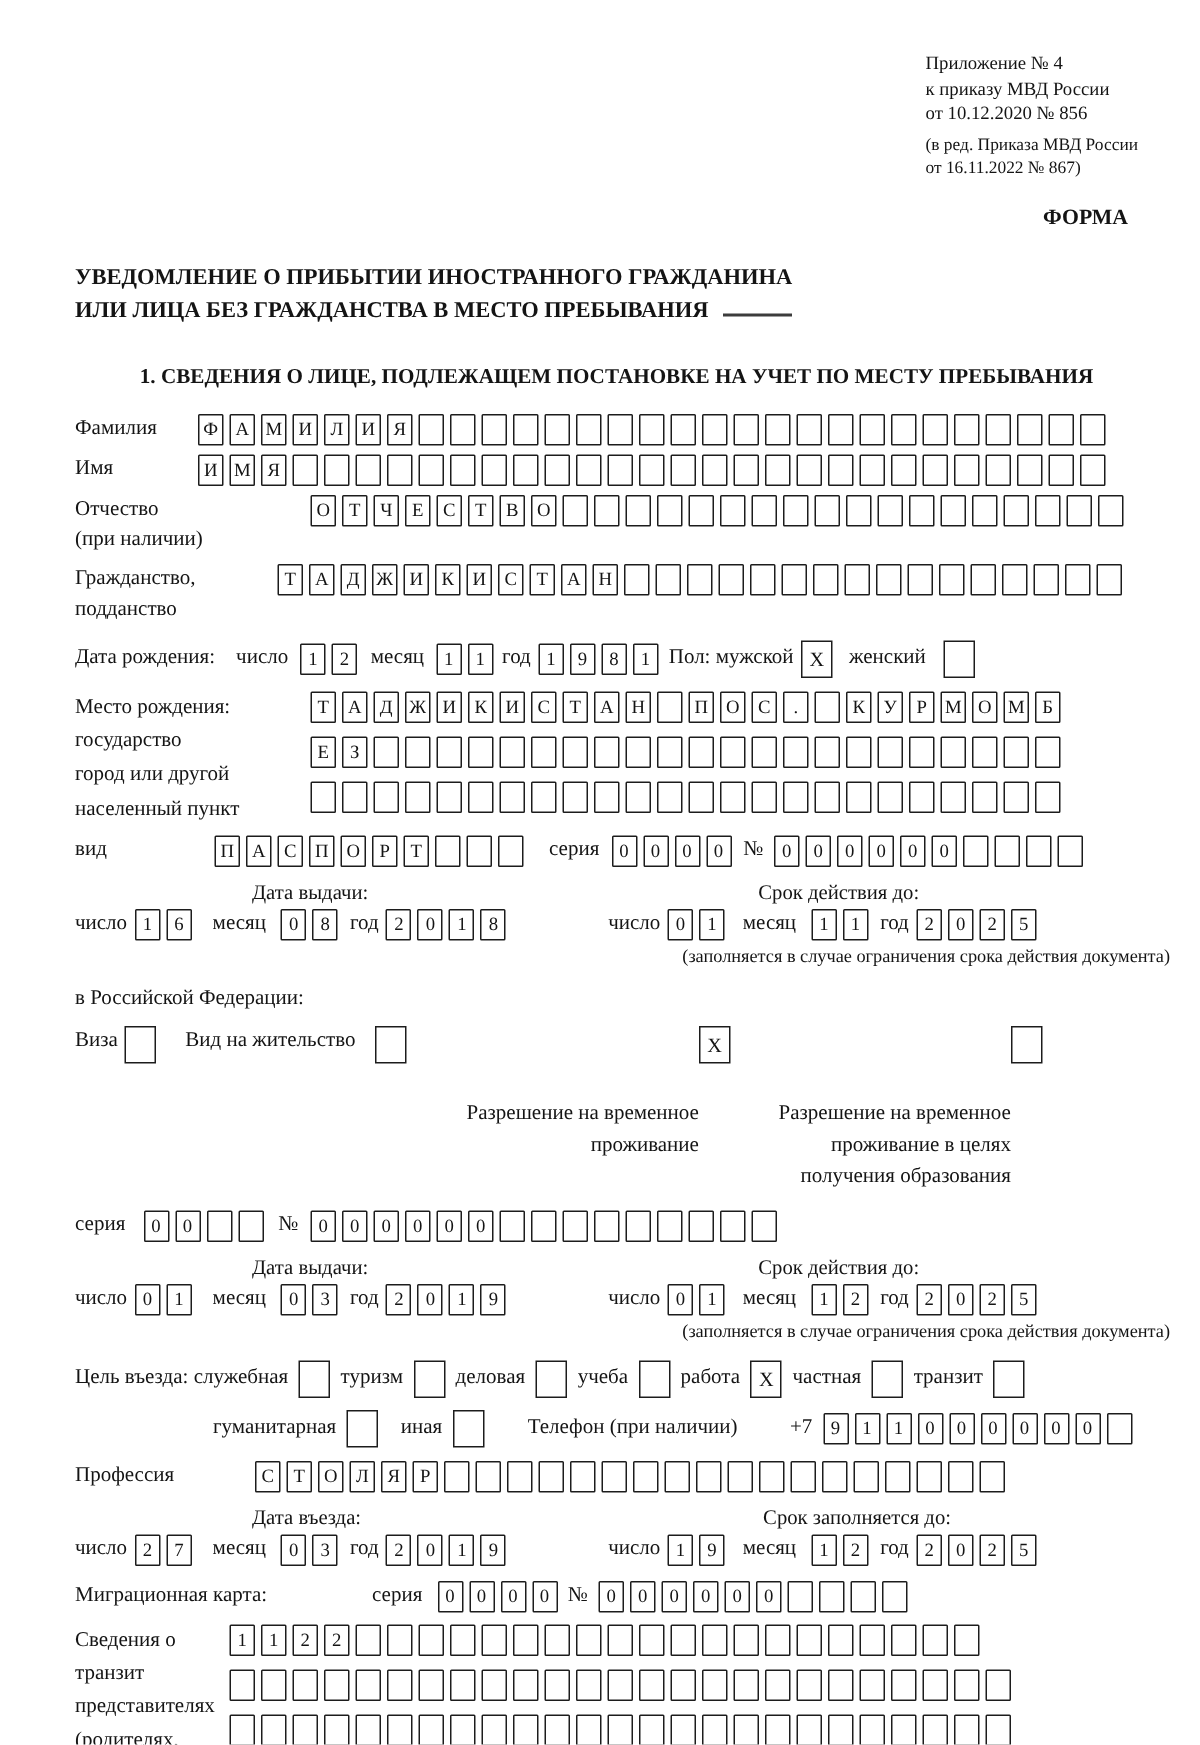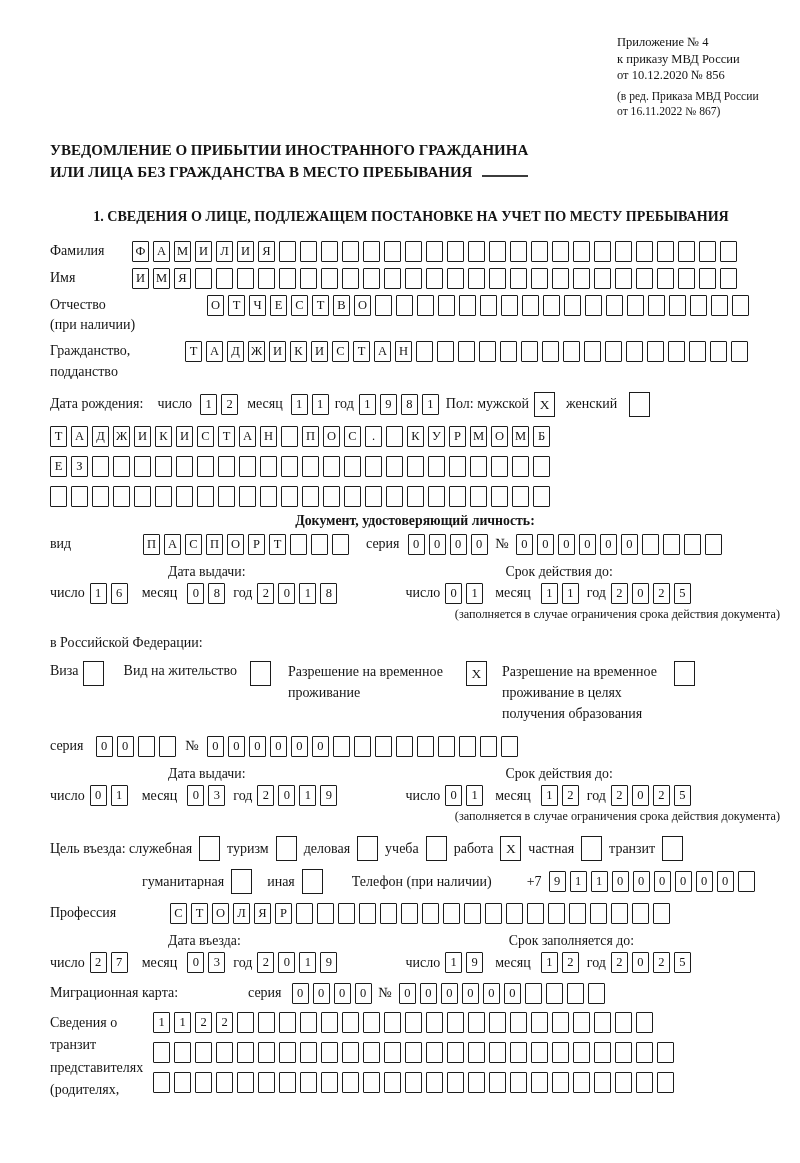--- a/index.html
+++ b/index.html
@@ -15,38 +15,39 @@
   .lbl{font-size:14px;line-height:1.45;flex:none;}
   .cells{display:flex;gap:4px;flex:none;flex-wrap:nowrap;}
   .cell{flex:none;width:15px;height:19px;border:1.6px solid #1c1c1c;border-radius:1px;font-size:12.5px;line-height:19px;text-align:center;}
   .cb{flex:none;width:19px;height:23px;border:1.6px solid #1c1c1c;text-align:center;font-size:13.5px;line-height:23px;}
   .w82{width:82px;} .w157{width:157px;} .w135{width:135px;} .w93{width:93px;} .w120{width:120px;} .w103{width:103px;} .w200{width:198px;} .stack .cells + .cells{margin-top:9px;}
   .hdr2{display:flex;font-size:13.8px;margin-top:9px;}
   .drow{display:flex;align-items:center;margin-top:3px;font-size:14px;}
   .fnote{font-size:12.2px;margin-top:3px;text-align:right;}
   .intro{font-size:14px;line-height:1.8;margin-top:8px;}
   .opts{display:flex;align-items:flex-start;margin-top:6px;font-size:14px;}
-  .optlbl{text-align:left;line-height:1.5;}
+  .optlbl{text-align:right;line-height:1.5;margin-top:48px;}
   .purpose{display:flex;align-items:center;font-size:14px;margin-top:12px;gap:7px;}
   .gap4{gap:4px;}
 </style>
 </head>
 <body>
 
 <div class="page">
 
   <div class="appendix">
     <div>Приложение № 4</div>
     <div>к приказу МВД России</div>
     <div>от 10.12.2020 № 856</div>
   </div>
   <div class="appendix-note">
     <div>(в ред. Приказа МВД России</div>
     <div>от 16.11.2022 № 867)</div>
   </div>
+  <div class="forma">ФОРМА</div>
 
   <div class="title">
     <div>УВЕДОМЛЕНИЕ О ПРИБЫТИИ ИНОСТРАННОГО ГРАЖДАНИНА</div>
     <div><span>ИЛИ ЛИЦА БЕЗ ГРАЖДАНСТВА В МЕСТО ПРЕБЫВАНИЯ</span><span class="blank"></span></div>
   </div>
 
   <div class="sec">1. СВЕДЕНИЯ О ЛИЦЕ, ПОДЛЕЖАЩЕМ ПОСТАНОВКЕ НА УЧЕТ ПО МЕСТУ ПРЕБЫВАНИЯ</div>
 
   <div class="row" style="margin-top:16px;">
     <div class="lbl w82">Фамилия</div>
@@ -208,20 +209,26 @@
         <span class="cell">8</span>
         <span class="cell">1</span>
       </div>
     <span class="lbl" style="margin-left:7px;">Пол: мужской</span>
     <span class="cb" style="margin-left:5px;">X</span>
     <span class="lbl" style="margin-left:11px;">женский</span>
     <span class="cb" style="margin-left:12px;"></span>
   </div>
 
   <div class="row stack" style="margin-top:9px;">
+    <div class="lbl w157" style="line-height:1.62;">
+      <div>Место рождения:</div>
+      <div>государство</div>
+      <div>город или другой</div>
+      <div>населенный пункт</div>
+    </div>
     <div>
       <div class="cells">
           <span class="cell">Т</span>
           <span class="cell">А</span>
           <span class="cell">Д</span>
           <span class="cell">Ж</span>
           <span class="cell">И</span>
           <span class="cell">К</span>
           <span class="cell">И</span>
           <span class="cell">С</span>
@@ -290,21 +297,20 @@
           <span class="cell"></span>
           <span class="cell"></span>
           <span class="cell"></span>
           <span class="cell"></span>
           <span class="cell"></span>
           <span class="cell"></span>
         </div>
     </div>
   </div>
 
-  <div style="text-align:center;font-weight:bold;font-size:13.8px;margin-top:6px;">Документ, удостоверяющий личность:</div>
 
   <div class="row" style="margin-top:5px;align-items:center;">
     <span class="lbl w93">вид</span>
     <div class="cells">
         <span class="cell">П</span>
         <span class="cell">А</span>
         <span class="cell">С</span>
         <span class="cell">П</span>
         <span class="cell">О</span>
         <span class="cell">Р</span>

